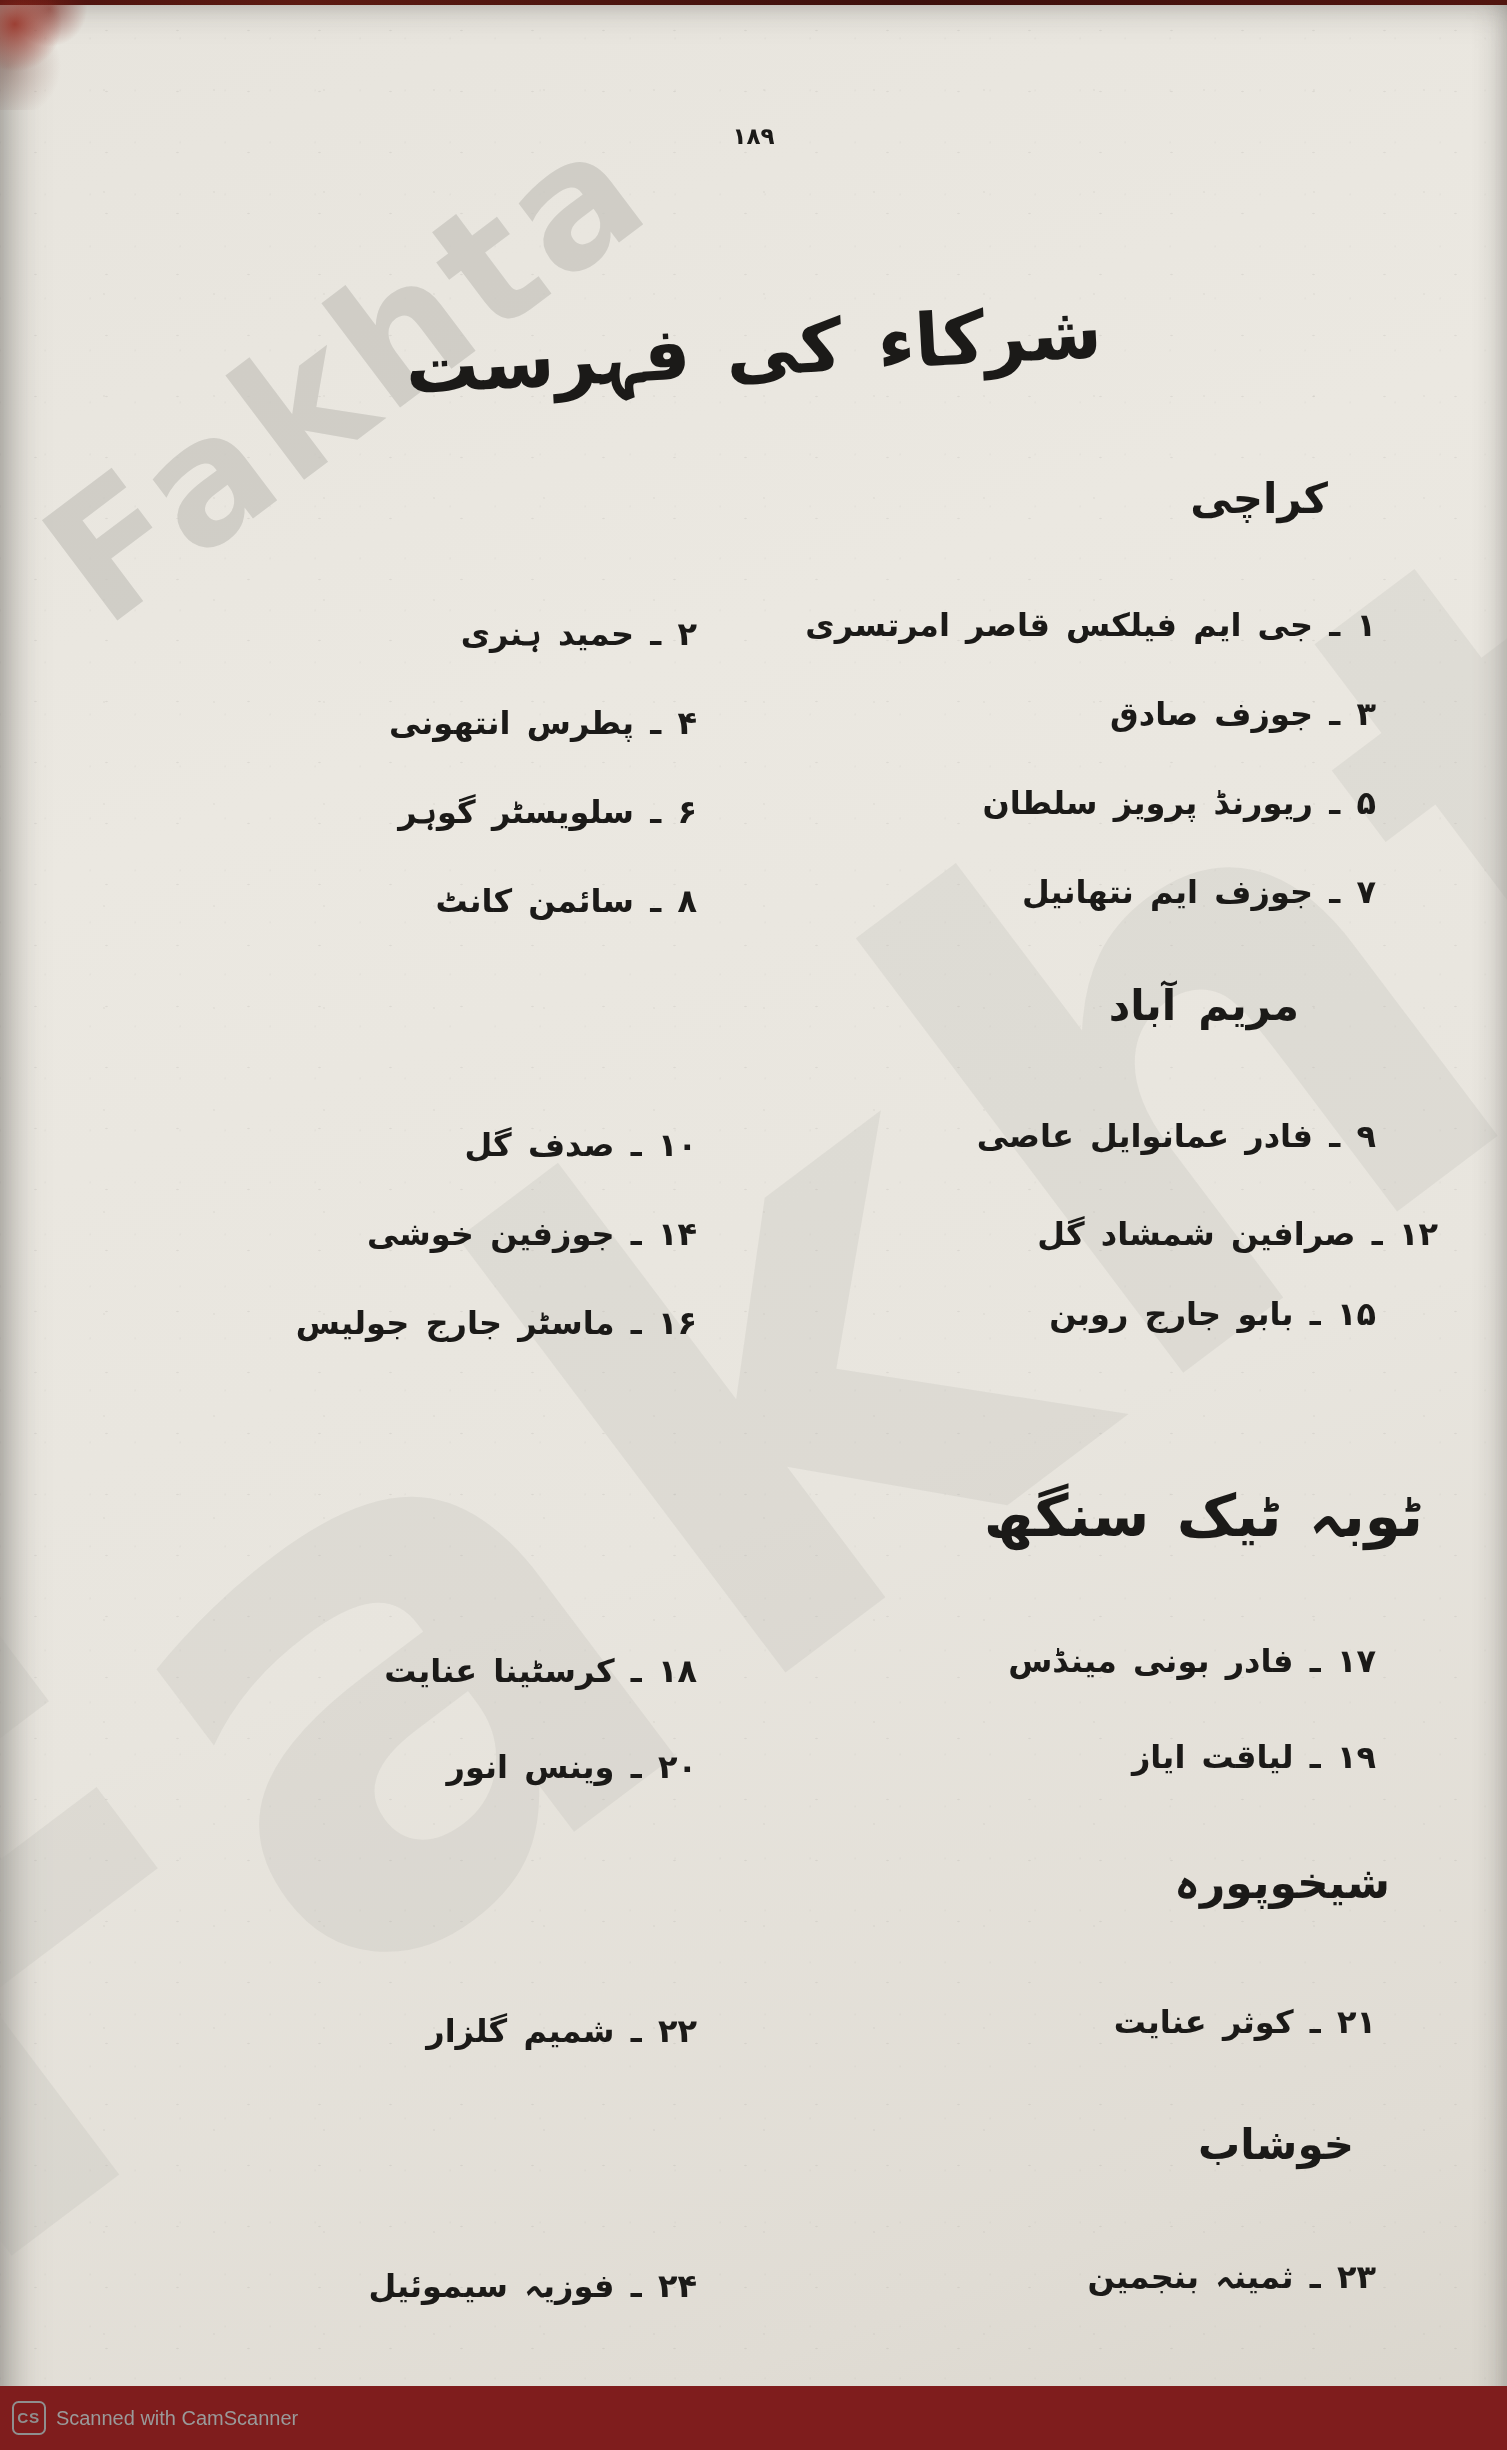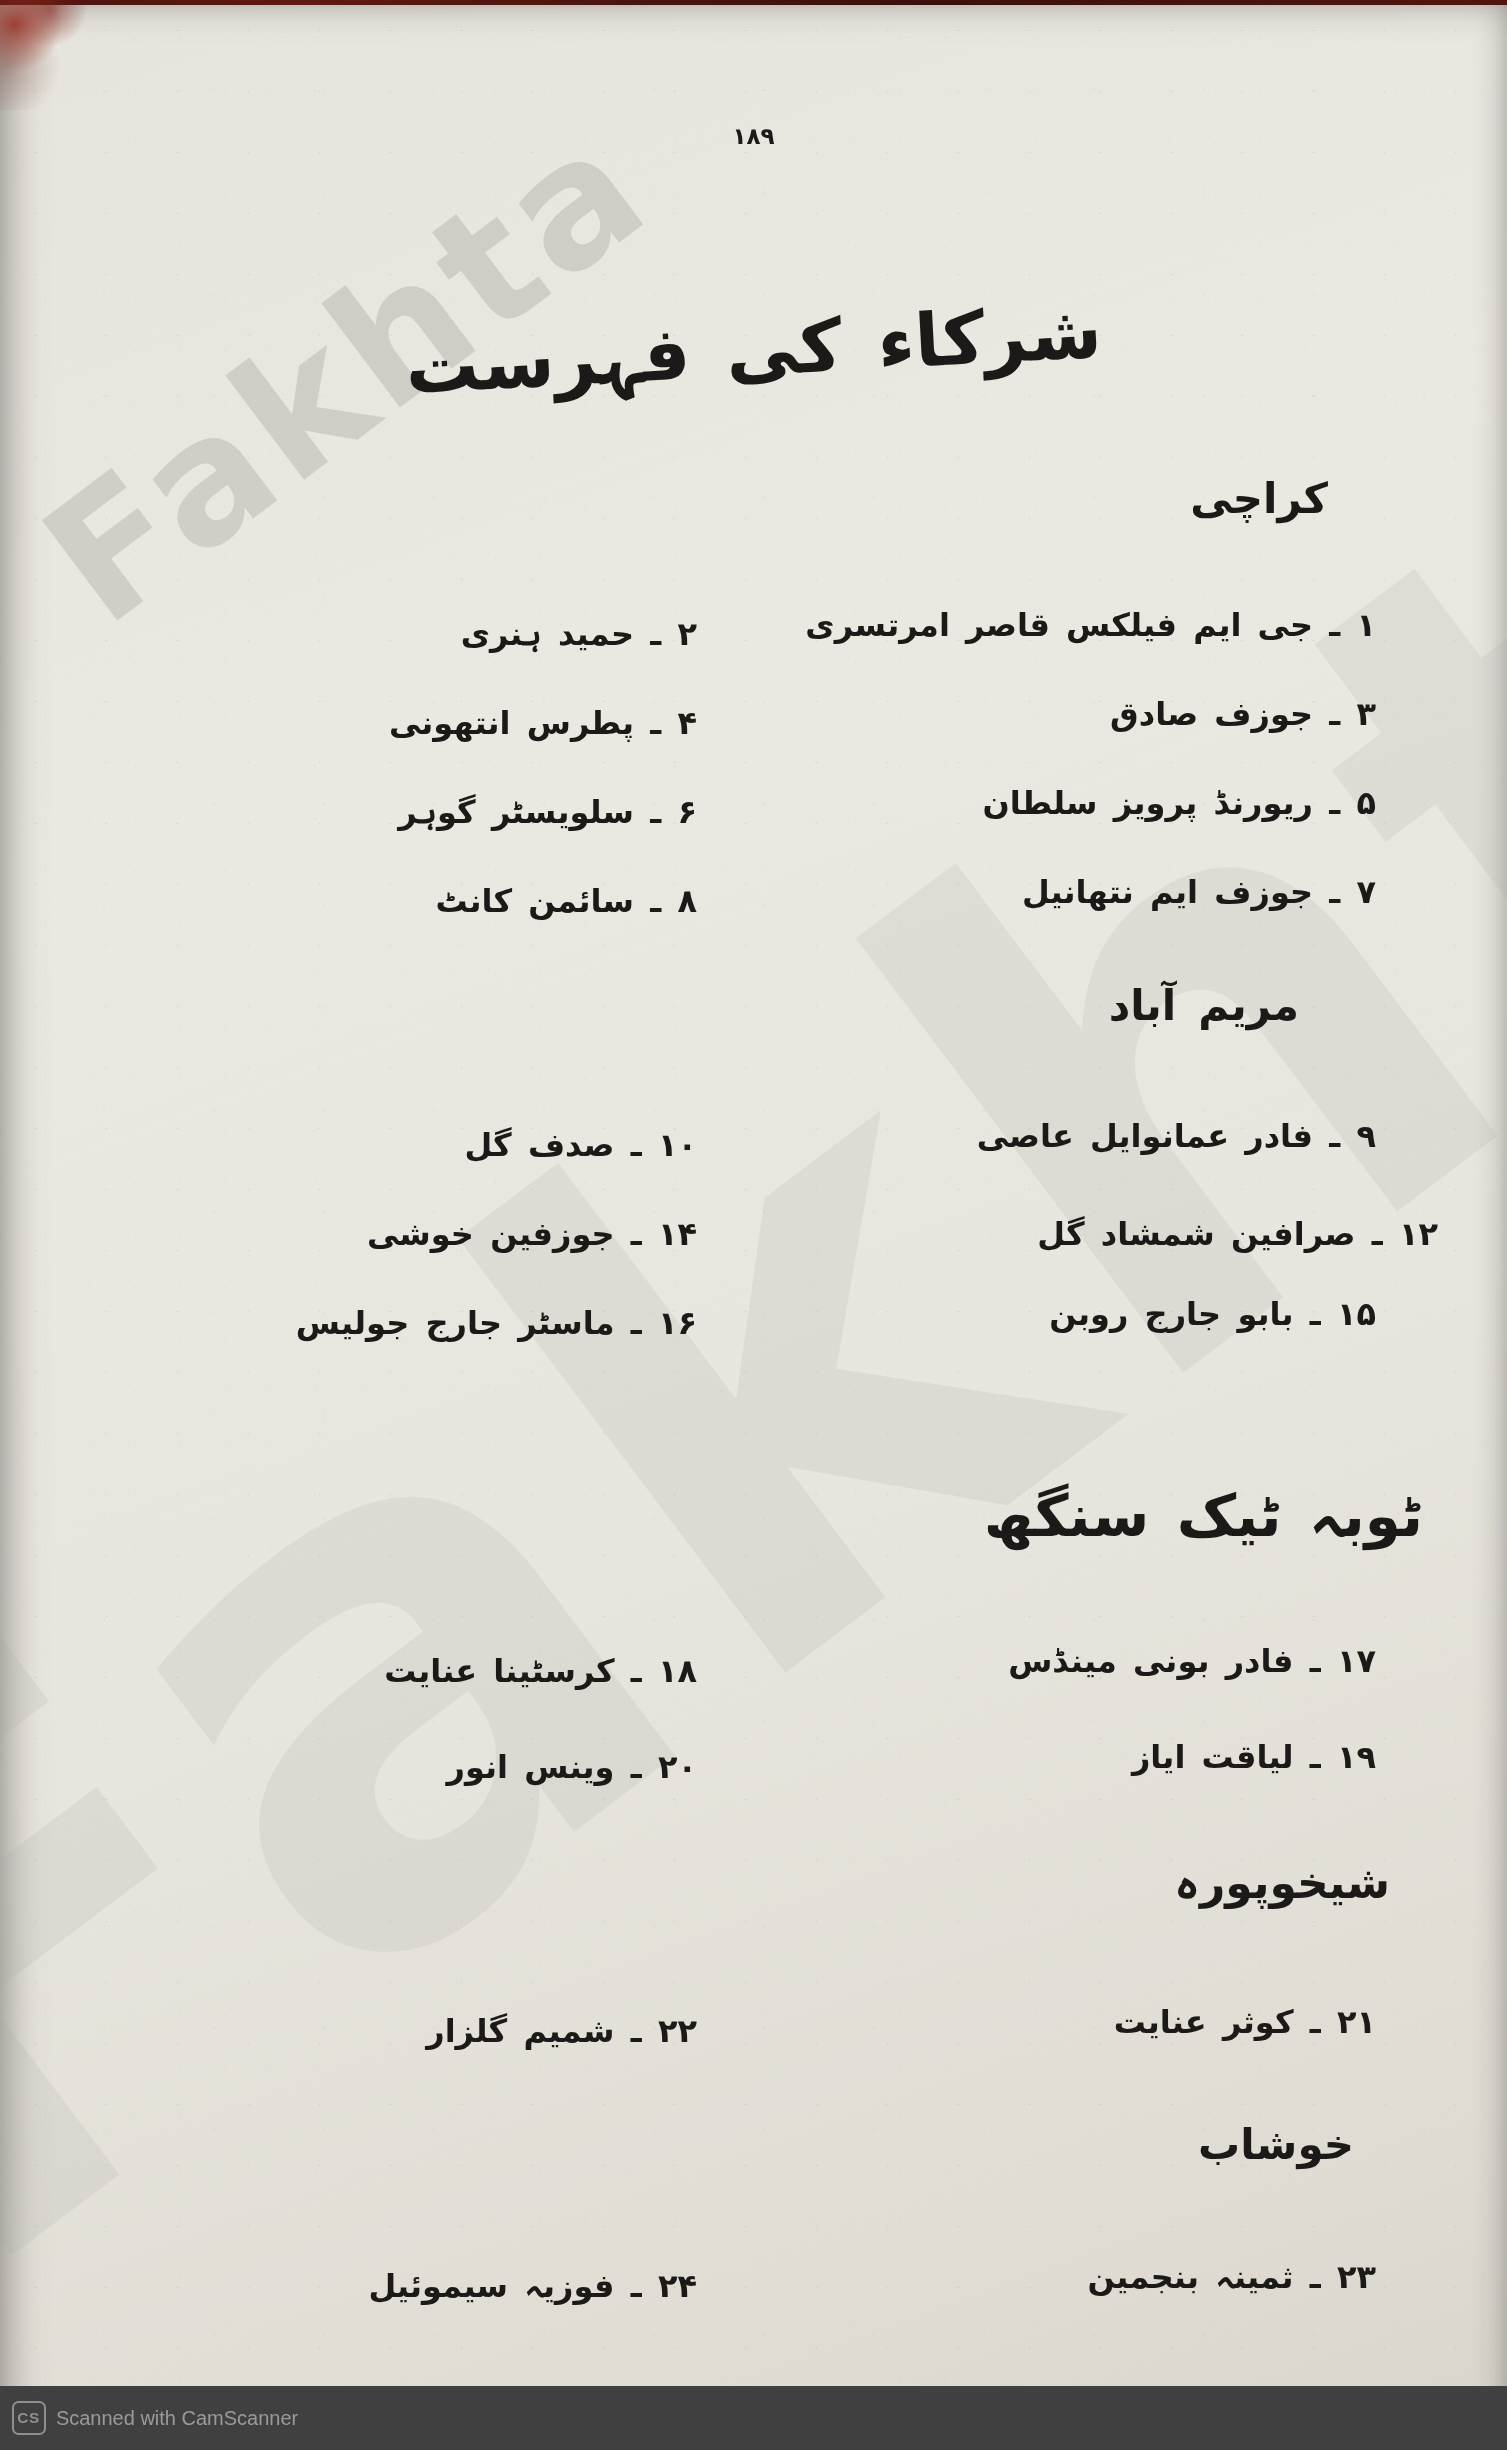--- a/index.html
+++ b/index.html
@@ -85,21 +85,21 @@
     font-size:32px;font-weight:bold;
     letter-spacing:0.4px;word-spacing:5.1px;
     display:flex;align-items:center;
     white-space:nowrap;
   }
   .entry.right{padding-right:131px;}
   .entry.left{padding-right:69px;padding-top:19px;}
   
   .cam-footer{
     position:absolute;left:0;bottom:0;width:100%;height:64px;z-index:6;
-    background:#404040;
+    background:#7f1d1d;
     display:flex;align-items:center;gap:10.2px;
     padding-left:11.7px;
     direction:ltr;
     font-family:"Liberation Sans",sans-serif;
   }
   .cam-logo{
     width:34px;height:34px;flex:0 0 auto;
     border:2.2px solid #8f8f8f;border-radius:6.6px;
     display:flex;align-items:center;justify-content:center;
     font-size:15.3px;font-weight:bold;color:#8f8f8f;letter-spacing:0.7px;

